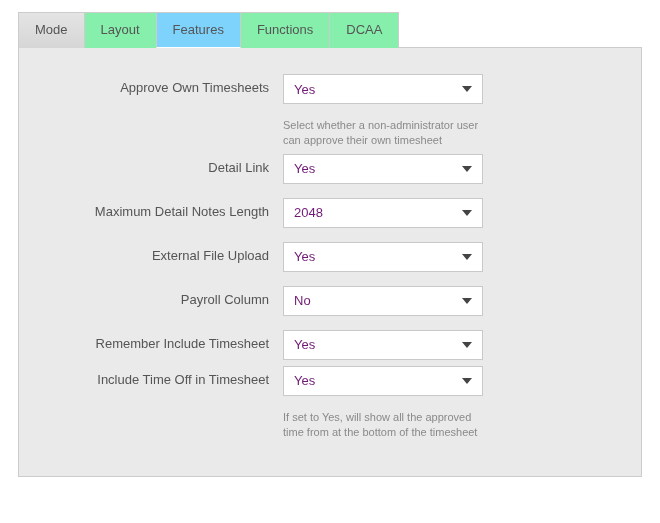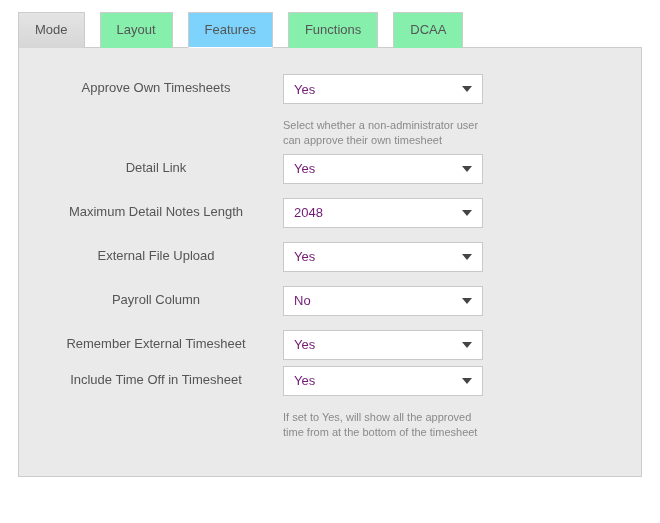--- a/index.html
+++ b/index.html
@@ -7,21 +7,21 @@
     margin: 0; padding: 0;
     width: 660px; height: 523px;
     font-family: "Segoe UI", Arial, sans-serif;
     font-size: 13px;
     color: #555;
     background: #fff;
   }
   .wrap { padding: 12px 18px; }
   .tabs {
     display: flex;
-    gap: 16px;
+    gap: 0;
   }
   .tab {
     padding: 9px 16px 10px;
     font-size: 13px;
     color: #555;
     background: #86efac;
     border: 1px solid #ccc;
     border-bottom: none;
     margin-right: -1px;
     cursor: pointer;
@@ -44,21 +44,21 @@
     min-height: 430px;
   }
   .row {
     display: flex;
     align-items: flex-start;
     margin-bottom: 14px;
   }
   .row.tight { margin-bottom: 6px; }
   .label {
     width: 240px;
-    text-align: center;
+    text-align: right;
     padding-right: 14px;
     padding-top: 6px;
     color: #555;
   }
   .control { width: 200px; }
   .help {
     font-size: 11px;
     color: #8a8a8a;
     line-height: 1.35;
     margin-top: 14px;
@@ -178,21 +178,21 @@
               <svg width="10" height="6" viewBox="0 0 10 6">
                   <path d="M0 0 L5 6 L10 0 Z" fill="#444"></path>
                 </svg>
             </span>
           </div>
         </div>
       </div>
     </div>
 
     <div class="row tight">
-      <div class="label">Remember External Timesheet</div>
+      <div class="label">Remember Include Timesheet</div>
       <div class="control">
         <div class="select">
           <div class="select-box">
             <span>Yes</span>
             <span class="caret">
               <svg width="10" height="6" viewBox="0 0 10 6">
                   <path d="M0 0 L5 6 L10 0 Z" fill="#444"></path>
                 </svg>
             </span>
           </div>

